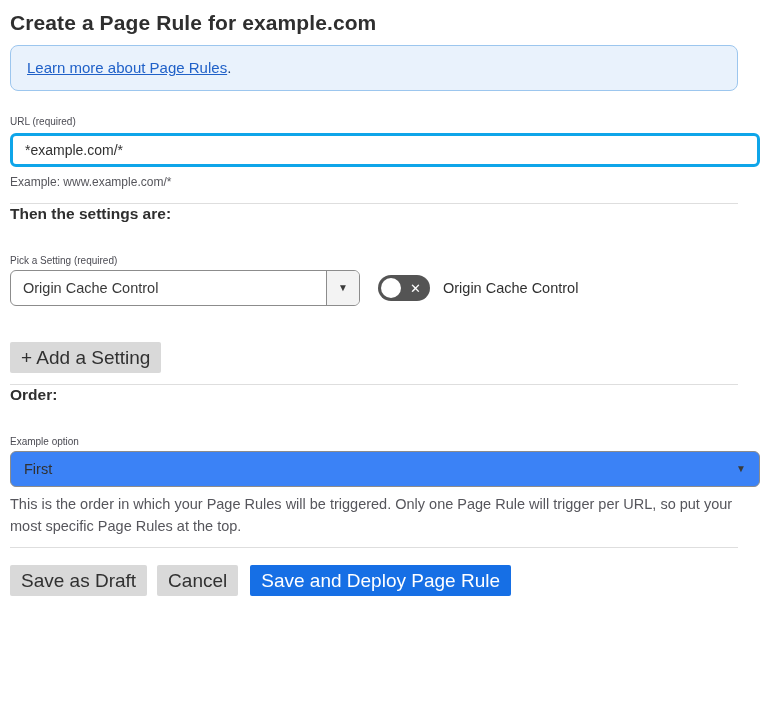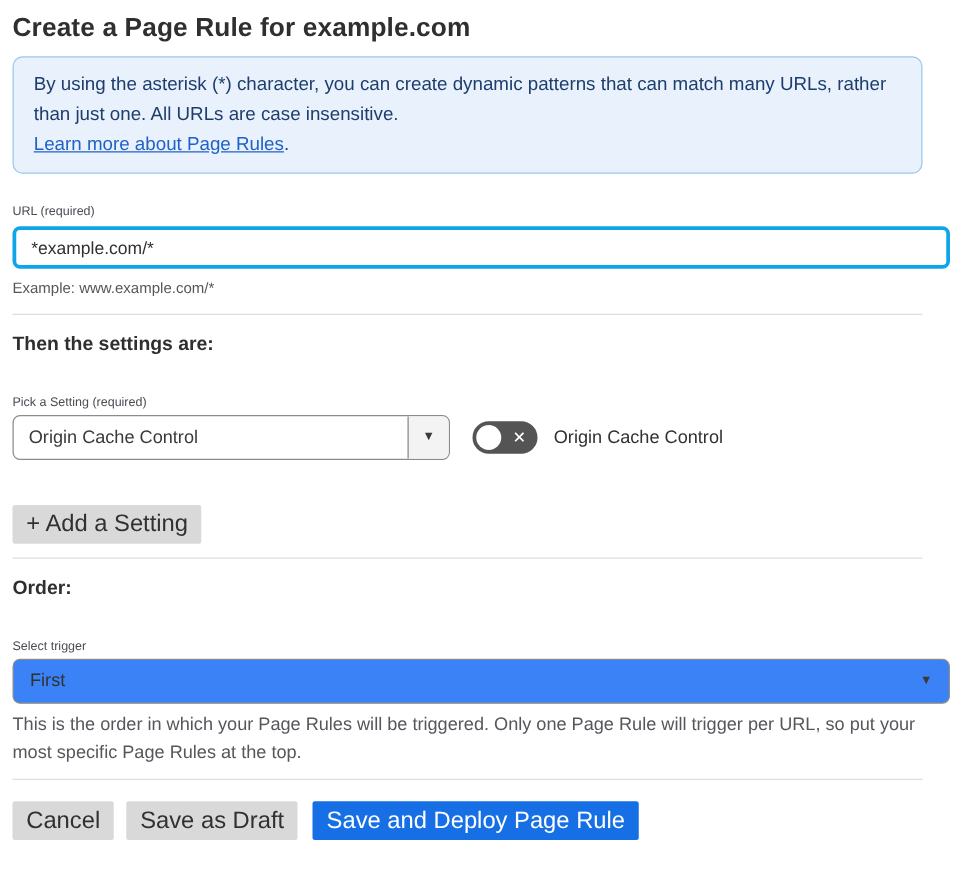--- a/index.html
+++ b/index.html
@@ -69,21 +69,20 @@
   }
 
   .divider {
     margin-top: 11px;
     border: none;
     border-top: 1px solid #dedede;
     height: 0;
   }
 
   .section-heading {
-    margin-top: 14px;
     font-size: 15.5px;
     line-height: 20px;
     font-weight: 700;
     color: #2f2f2f;
   }
 
   .picker-label { margin-top: 28px; }
 
   .setting-row {
     margin-top: 0px;
@@ -207,21 +206,20 @@
   .footer-actions .btn-blue { margin-left: 2px; }
 </style>
 </head>
 <body>
 
 <div class="container">
 
   <h1 class="page-title">Create a Page Rule for example.com</h1>
 
   <div class="info-box">
-    <div class="info-body">By using the asterisk (*) character, you can create dynamic patterns that can match many URLs, rather than just one. All URLs are case insensitive.</div>
     <div><a class="info-link">Learn more about Page Rules</a><span>.</span></div>
   </div>
 
   <div class="field-label">URL (required)</div>
   <input class="text-input" type="text" value="*example.com/*" style="">
   <div class="helper-text">Example: www.example.com/*</div>
 
   <hr class="divider">
 
   <div class="section-heading">Then the settings are:</div>
@@ -241,30 +239,30 @@
     </div>
     <div class="toggle-setting-label">Origin Cache Control</div>
   </div>
 
   <button class="btn btn-gray add-setting-btn">+ Add a Setting</button>
 
   <hr class="divider">
 
   <div class="section-heading">Order:</div>
 
-  <div class="field-label picker-label">Select trigger</div>
+  <div class="field-label picker-label">Example option</div>
 
   <div class="select-full">
     <span class="select-value">First</span>
     <span class="caret">▼</span>
   </div>
 
   <div class="order-helper">This is the order in which your Page Rules will be triggered. Only one Page Rule will trigger per URL, so put your most specific Page Rules at the top.</div>
 
   <hr class="divider footer-divider">
 
   <div class="footer-actions">
+    <button class="btn btn-gray">Save as Draft</button>
     <button class="btn btn-gray">Cancel</button>
-    <button class="btn btn-gray">Save as Draft</button>
     <button class="btn btn-blue">Save and Deploy Page Rule</button>
   </div>
 
 </div>
 
 </body></html>

